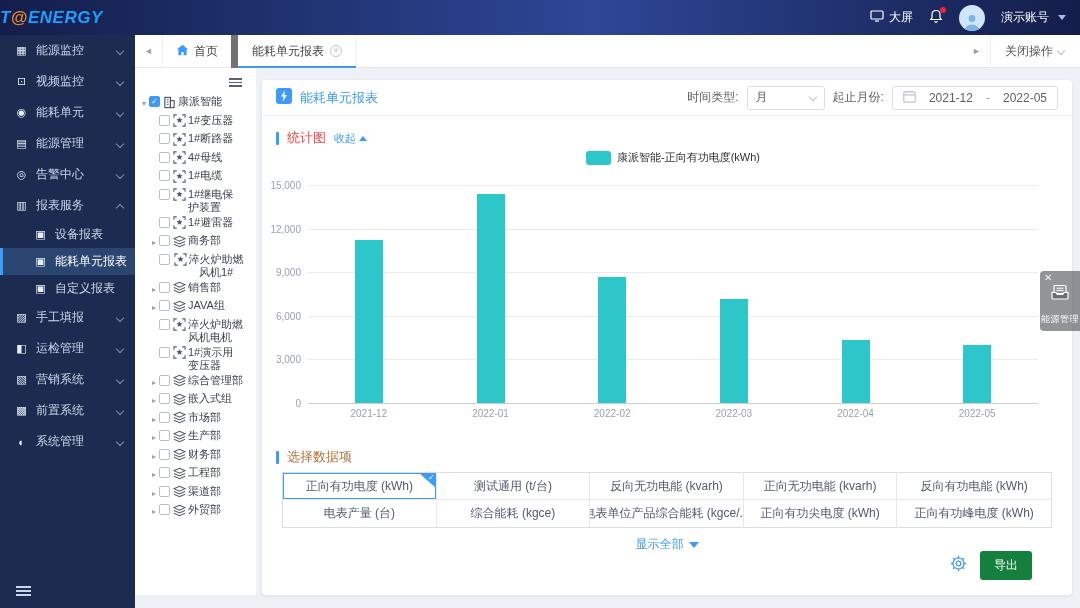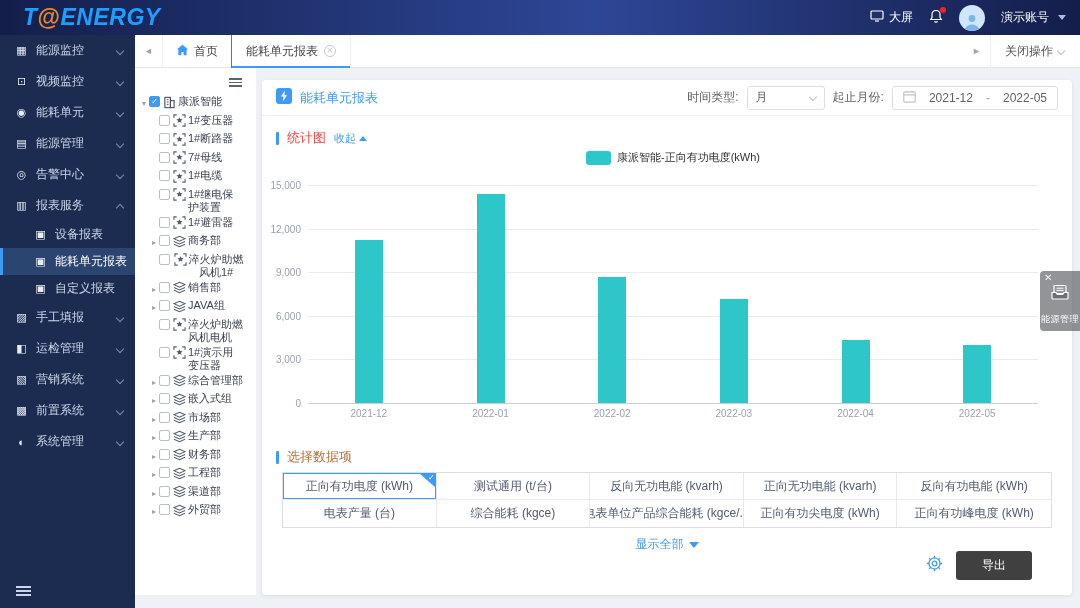--- a/index.html
+++ b/index.html
@@ -3,21 +3,21 @@
 <meta charset="utf-8">
 <style>
   * { margin:0; padding:0; box-sizing:border-box; }
   body { background:#dfe3e8; font-family:"Liberation Sans","DejaVu Sans",sans-serif; }
   .app { position:relative; width:1080px; height:608px; background:#eef1f5; overflow:hidden; }
 
   
   .topbar { position:absolute; left:0; top:0; width:1080px; height:35px;
     background:linear-gradient(90deg,#131e4a 0%,#273d85 42%,#2e4696 55%,#131e4a 100%);
     display:flex; align-items:center; z-index:30; }
-  .logo { margin-left:23px; font-size:23px; font-weight:bold; font-style:italic; letter-spacing:.5px; color:#1e9fff; }
+  .logo { margin-left:0; font-size:17px; font-weight:bold; font-style:italic; letter-spacing:.5px; color:#1e9fff; }
   .logo .at { color:#e8872b; font-style:normal; }
   .topbar-right { margin-left:auto; display:flex; align-items:center; gap:16px; margin-right:14px; color:#fff; font-size:12px; }
   .tb-item { display:flex; align-items:center; gap:5px; cursor:pointer; }
   .bell-wrap { position:relative; }
   .bell-dot { position:absolute; top:-2px; right:-3px; width:6px; height:6px; border-radius:50%; background:#f5222d; }
   .avatar { width:26px; height:26px; border-radius:50%; background:#cfe6fb; display:flex; align-items:flex-end; justify-content:center; overflow:hidden; }
   .caret-down { display:inline-block; width:0; height:0; border-left:4px solid transparent; border-right:4px solid transparent; border-top:5px solid #aebade; margin-left:4px; }
 
   
   .sidebar { position:absolute; left:0; top:35px; width:135px; bottom:0; background:#1c2c50; z-index:20; }
@@ -29,21 +29,21 @@
   .side-ico { width:15px; margin-right:7px; font-size:11px; color:#e8edf6; text-align:center; flex:none; }
   .side-chev { margin-left:auto; margin-right:12px; width:6px; height:6px; border-right:1px solid #7f8db3; border-bottom:1px solid #7f8db3; transform:rotate(45deg); flex:none; }
   .side-chev.up { transform:rotate(-135deg); margin-top:4px; }
   .side-burger { position:absolute; left:16px; bottom:10px; width:15px; cursor:pointer; }
   .side-burger i { display:block; height:2px; background:#cdd6e8; margin:2px 0; }
 
   
   .tabbar { position:absolute; left:135px; top:35px; right:0; height:33px; background:#fff; border-bottom:1px solid #e4e7ec;
     display:flex; align-items:center; z-index:10; font-size:12px; color:#444; }
   .tab-arrow { color:#9aa2b1; font-size:9px; padding:0 9px; cursor:pointer; }
-  .tab-home { display:flex; align-items:center; gap:5px; height:33px; padding:0 13px; border-left:1px solid #eef0f3; border-right:1px solid #737373; cursor:pointer; }
+  .tab-home { display:flex; align-items:center; gap:5px; height:33px; padding:0 13px; border-left:1px solid #eef0f3; border-right:7px solid #737373; cursor:pointer; }
   .tab { position:relative; display:flex; align-items:center; gap:6px; height:33px; padding:0 14px; border-right:1px solid #eef0f3; cursor:pointer; }
   .tab.active::after { content:""; position:absolute; left:0; right:0; bottom:0; height:2px; background:#3d9bf7; }
   .tab-close { width:12px; height:12px; border-radius:50%; border:1px solid #c3c9d4; color:#c3c9d4; font-size:8px; line-height:10px; text-align:center; }
   .tabbar-right { margin-left:auto; display:flex; align-items:center; height:33px; }
   .close-ops { display:flex; align-items:center; gap:5px; padding:0 16px 0 14px; border-left:1px solid #eef0f3; height:33px; color:#555; cursor:pointer; }
   .close-ops .side-chev { border-color:#b9bfca; margin:0; }
 
   
   .tree-panel { position:absolute; left:135px; top:68px; width:121px; bottom:13px; background:#fff; overflow:hidden; z-index:5; }
   .tree-burger { position:absolute; right:14px; top:8px; width:13px; cursor:pointer; }
@@ -92,21 +92,21 @@
     background:#fff; cursor:pointer; overflow:hidden; white-space:nowrap; }
   .dcell:nth-child(5n) { border-right:none; }
   .dcell:nth-child(n+6) { border-bottom:none; }
   .dcell.selected { box-shadow:inset 0 0 0 1px #3d9bf7; }
   .dcell.selected::after { content:""; position:absolute; top:0; right:0; border-top:15px solid #3d9bf7; border-left:17px solid transparent; }
   .dcell.selected .cell-check { position:absolute; top:0px; right:1px; color:#fff; font-size:8px; z-index:2; }
 
   .show-all { position:absolute; left:0; right:0; top:456px; display:flex; justify-content:center; align-items:center; gap:5px;
     font-size:12px; color:#3d9bf7; cursor:pointer; }
   .card-foot { position:absolute; right:40px; bottom:15px; display:flex; align-items:center; gap:13px; }
-  .export-btn { background:#404040; color:#fff; font-size:12px; border:none; border-radius:3px; padding:6px 26px; cursor:pointer; }
+  .export-btn { background:#15803d; color:#fff; font-size:12px; border:none; border-radius:3px; padding:6px 14px; cursor:pointer; }
 
   
   .feedback { position:absolute; left:1040px; top:271px; width:40px; height:60px; background:rgba(80,82,88,.62);
     border-radius:4px 0 0 4px; color:#fff; z-index:40; cursor:pointer; }
   .fb-close { position:absolute; top:1px; left:4px; font-size:10px; color:#f2f2f2; cursor:pointer; }
   .fb-ico { position:absolute; top:13px; left:0; right:0; text-align:center; }
   .fb-label { position:absolute; bottom:5px; left:0; right:0; text-align:center; font-size:9px; letter-spacing:.5px; }
 </style>
 </head>
 <body>
@@ -276,21 +276,21 @@
             </svg></span>
           <span class="tr-label">1#断路器</span>
         </div>
         <div class="tree-row" style="padding-left: 10px;">
           <span class="tr-caret"></span>
           <span class="tr-check"></span>
           <span class="tr-ico"><svg width="13" height="13" viewBox="0 0 14 14" fill="none" stroke="#555e6d" stroke-width="1.2">
               <path d="M1 4V1h3M10 1h3v3M13 10v3h-3M4 13H1v-3"></path>
               <path fill="#555e6d" stroke="none" d="M7 3.4l1 2.1 2.3.2-1.7 1.5.5 2.3L7 8.3 4.9 9.5l.5-2.3-1.7-1.5 2.3-.2z"></path>
             </svg></span>
-          <span class="tr-label">7#母线</span>
+          <span class="tr-label">4#母线</span>
         </div>
         <div class="tree-row" style="padding-left: 10px;">
           <span class="tr-caret"></span>
           <span class="tr-check"></span>
           <span class="tr-ico"><svg width="13" height="13" viewBox="0 0 14 14" fill="none" stroke="#555e6d" stroke-width="1.2">
               <path d="M1 4V1h3M10 1h3v3M13 10v3h-3M4 13H1v-3"></path>
               <path fill="#555e6d" stroke="none" d="M7 3.4l1 2.1 2.3.2-1.7 1.5.5 2.3L7 8.3 4.9 9.5l.5-2.3-1.7-1.5 2.3-.2z"></path>
             </svg></span>
           <span class="tr-label">1#电缆</span>
         </div>

